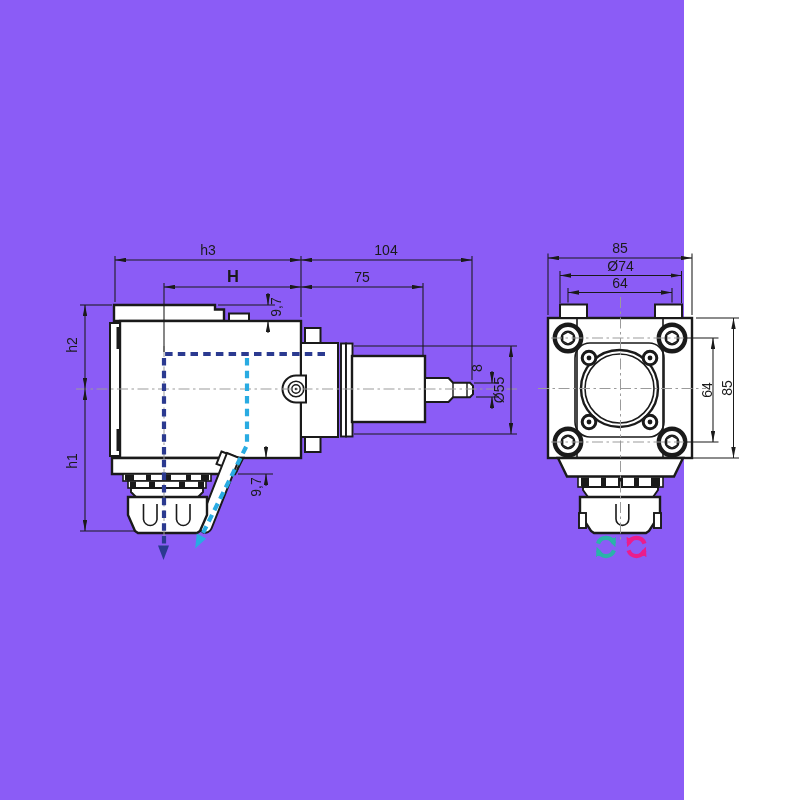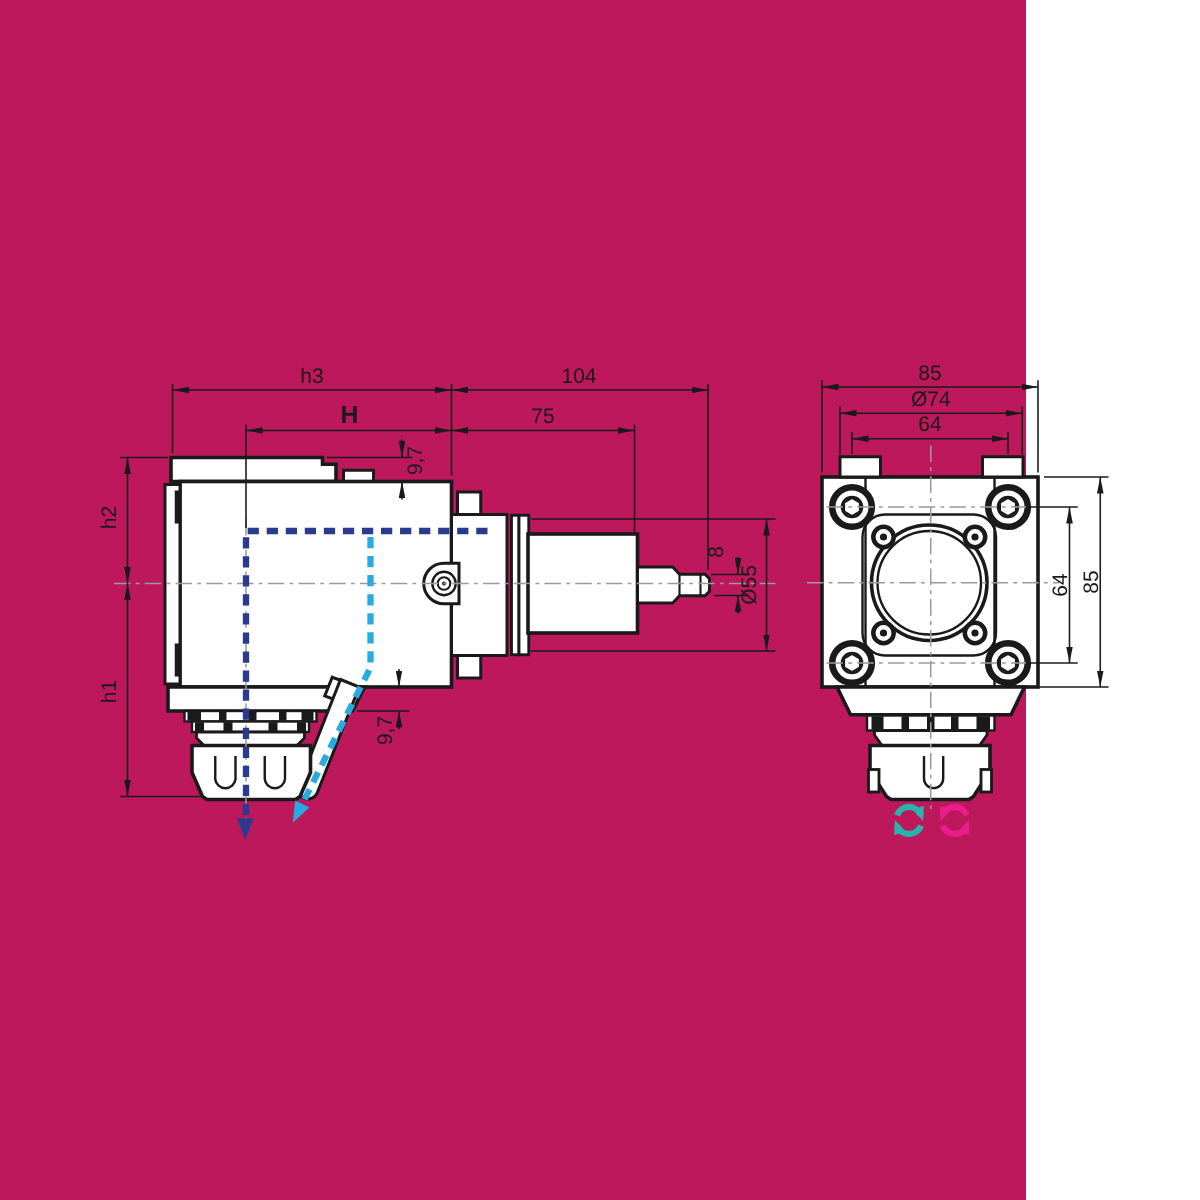--- a/index.html
+++ b/index.html
@@ -1,16 +1,16 @@
 <!DOCTYPE html>
 <html><head>
 <meta charset="utf-8">
 <style>
   html,body{margin:0;padding:0;background:#fff}
-  .stage{width:684px;height:800px;position:relative;background:#be185d}
+  .stage{width:684px;height:800px;position:relative;background:#8b5cf6}
   svg{display:block}
   .o   {fill:#fff;stroke:#1a1a1a;stroke-width:2;stroke-linejoin:miter}
   .o24 {fill:#fff;stroke:#1a1a1a;stroke-width:2.4;stroke-linejoin:miter}
   .o18 {fill:#fff;stroke:#1a1a1a;stroke-width:1.9;stroke-linejoin:miter}
   .o15 {fill:#fff;stroke:#1a1a1a;stroke-width:1.6}
   .ln  {fill:none;stroke:#1a1a1a;stroke-width:1.6}
   .ln14{fill:none;stroke:#1a1a1a;stroke-width:1.4}
   .thin{fill:none;stroke:#1a1a1a;stroke-width:1.05}
   .cl  {fill:none;stroke:#9b9b9b;stroke-width:1;stroke-dasharray:11 3.5 2.5 3.5}
   .tk  {fill:#1a1a1a;stroke:none}

